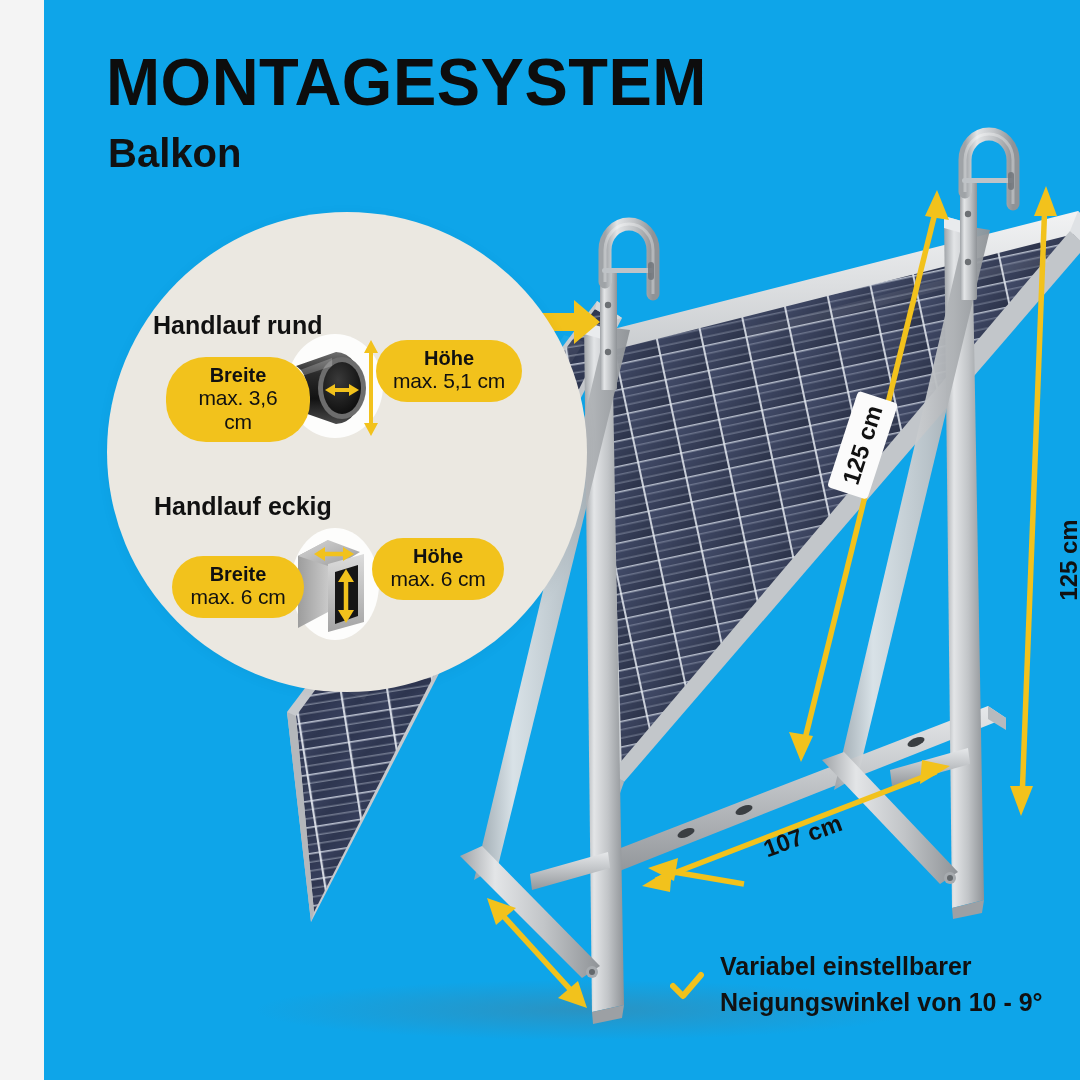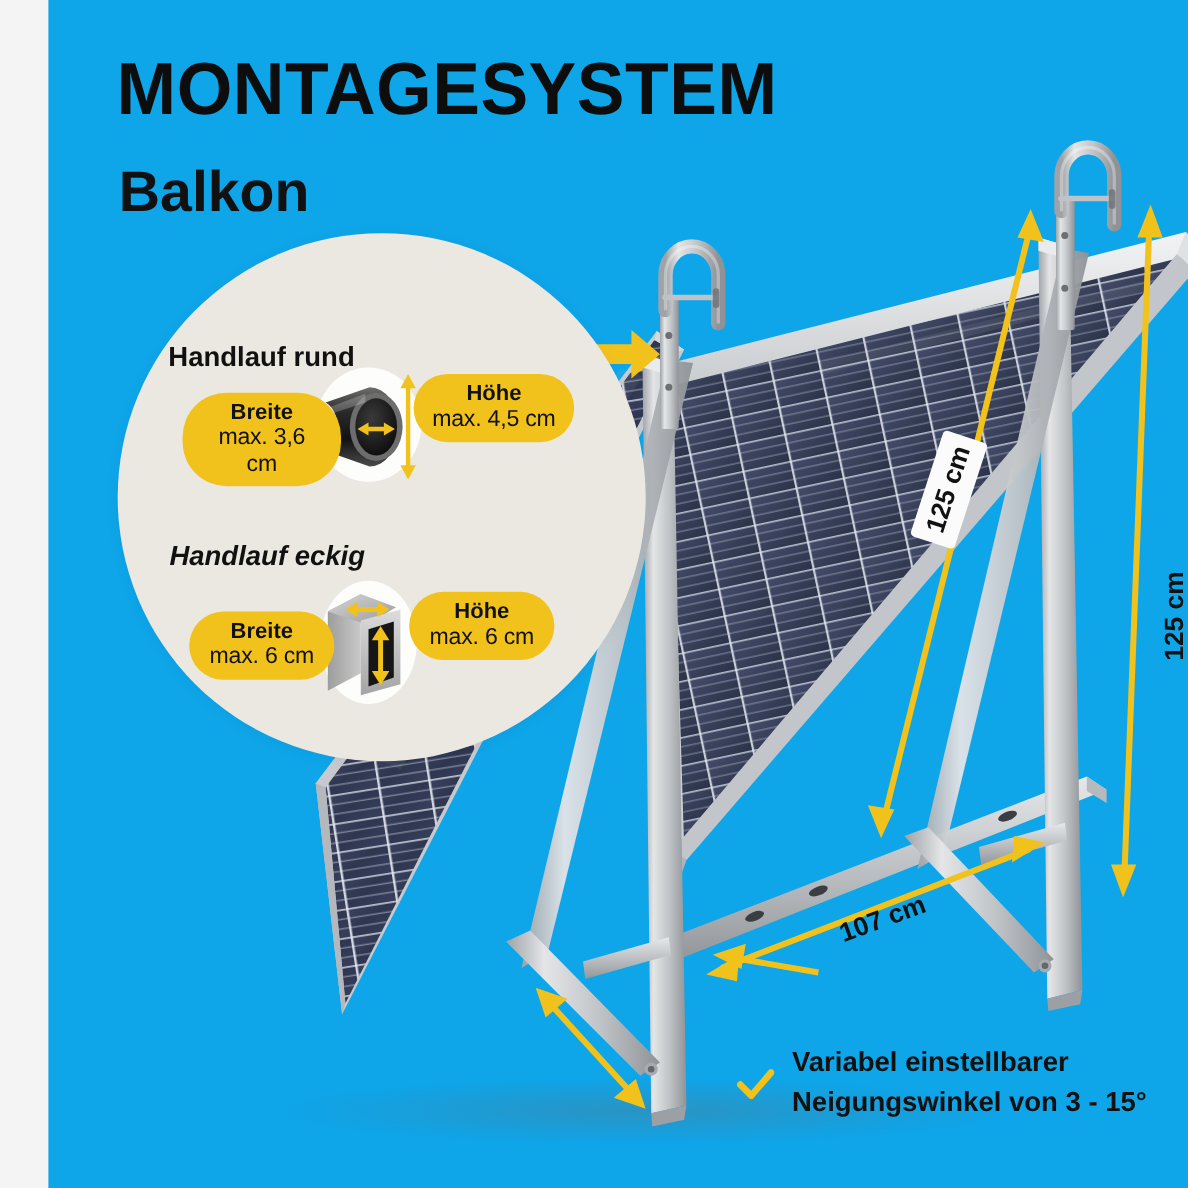--- a/index.html
+++ b/index.html
@@ -13,39 +13,39 @@
   .stage{position:absolute;inset:0;width:1080px;height:1080px;overflow:hidden;background:#0ea5e9;margin-left:44px;}
 
   
   .title{
     position:absolute;left:62px;top:48px;
     font-size:67px;font-weight:bold;letter-spacing:0.5px;
     color:#0d0d0d;line-height:1;white-space:nowrap;
     transform:scaleX(0.97);transform-origin:left top;
   }
   .subtitle{
-    position:absolute;left:64px;top:149px;
-    font-size:52px;font-weight:bold;color:#111;line-height:1;
+    position:absolute;left:64px;top:133px;
+    font-size:40px;font-weight:bold;color:#111;line-height:1;
   }
 
   
   .illus{position:absolute;left:0;top:0;width:1080px;height:1080px;}
 
   
   .inset-circle{
     position:absolute;left:63px;top:212px;width:480px;height:480px;
     border-radius:50%;
     background:#ebe8e1;
     box-shadow:0 2px 14px rgba(0,0,0,0.045);
   }
   .inset-label{
     position:absolute;font-size:25px;font-weight:bold;color:#111;white-space:nowrap;
   }
   .lbl-rund{left:109px;top:311px;}
-  .lbl-eckig{left:110px;top:492px;font-style:italic;}
+  .lbl-eckig{left:110px;top:492px;}
 
   
   .pill{
     position:absolute;background:#f2c21c;border-radius:40px;
     text-align:center;color:#111;padding:7px 16px 9px;
     box-sizing:border-box;line-height:1.12;
   }
   .pill .t1{display:block;font-size:20px;font-weight:bold;}
   .pill .t2{display:block;font-size:21px;font-weight:normal;letter-spacing:-0.2px;}
   .pill-b1{left:122px;top:357px;width:144px;}
@@ -374,21 +374,21 @@
 
   <div class="inset-label lbl-rund">Handlauf rund</div>
   <div class="inset-label lbl-eckig">Handlauf eckig</div>
 
   <div class="pill pill-b1">
     <span class="t1">Breite</span>
     <span class="t2">max. 3,6 cm</span>
   </div>
   <div class="pill pill-h1">
     <span class="t1">Höhe</span>
-    <span class="t2">max. 4,5 cm</span>
+    <span class="t2">max. 5,1 cm</span>
   </div>
 
   <div class="pill pill-b2">
     <span class="t1">Breite</span>
     <span class="t2">max. 6 cm</span>
   </div>
   <div class="pill pill-h2">
     <span class="t1">Höhe</span>
     <span class="t2">max. 6 cm</span>
   </div>
@@ -396,17 +396,17 @@
   <div class="dim dim-125a">125 cm</div>
   <div class="dim dim-125b">125 cm</div>
   <div class="dim dim-107">107 cm</div>
 
   <div class="feature">
     <svg class="check" width="34" height="30" viewBox="0 0 34 30">
       <polyline points="3,15 13,25 31,4" fill="none" stroke="#f2c21c" stroke-width="6" stroke-linecap="round" stroke-linejoin="round"></polyline>
     </svg>
     <div class="ftxt">
       <div>Variabel einstellbarer</div>
-      <div>Neigungswinkel von 3 - 15°</div>
+      <div>Neigungswinkel von 10 - 9°</div>
     </div>
   </div>
 
 </div>
 
 </body></html>

